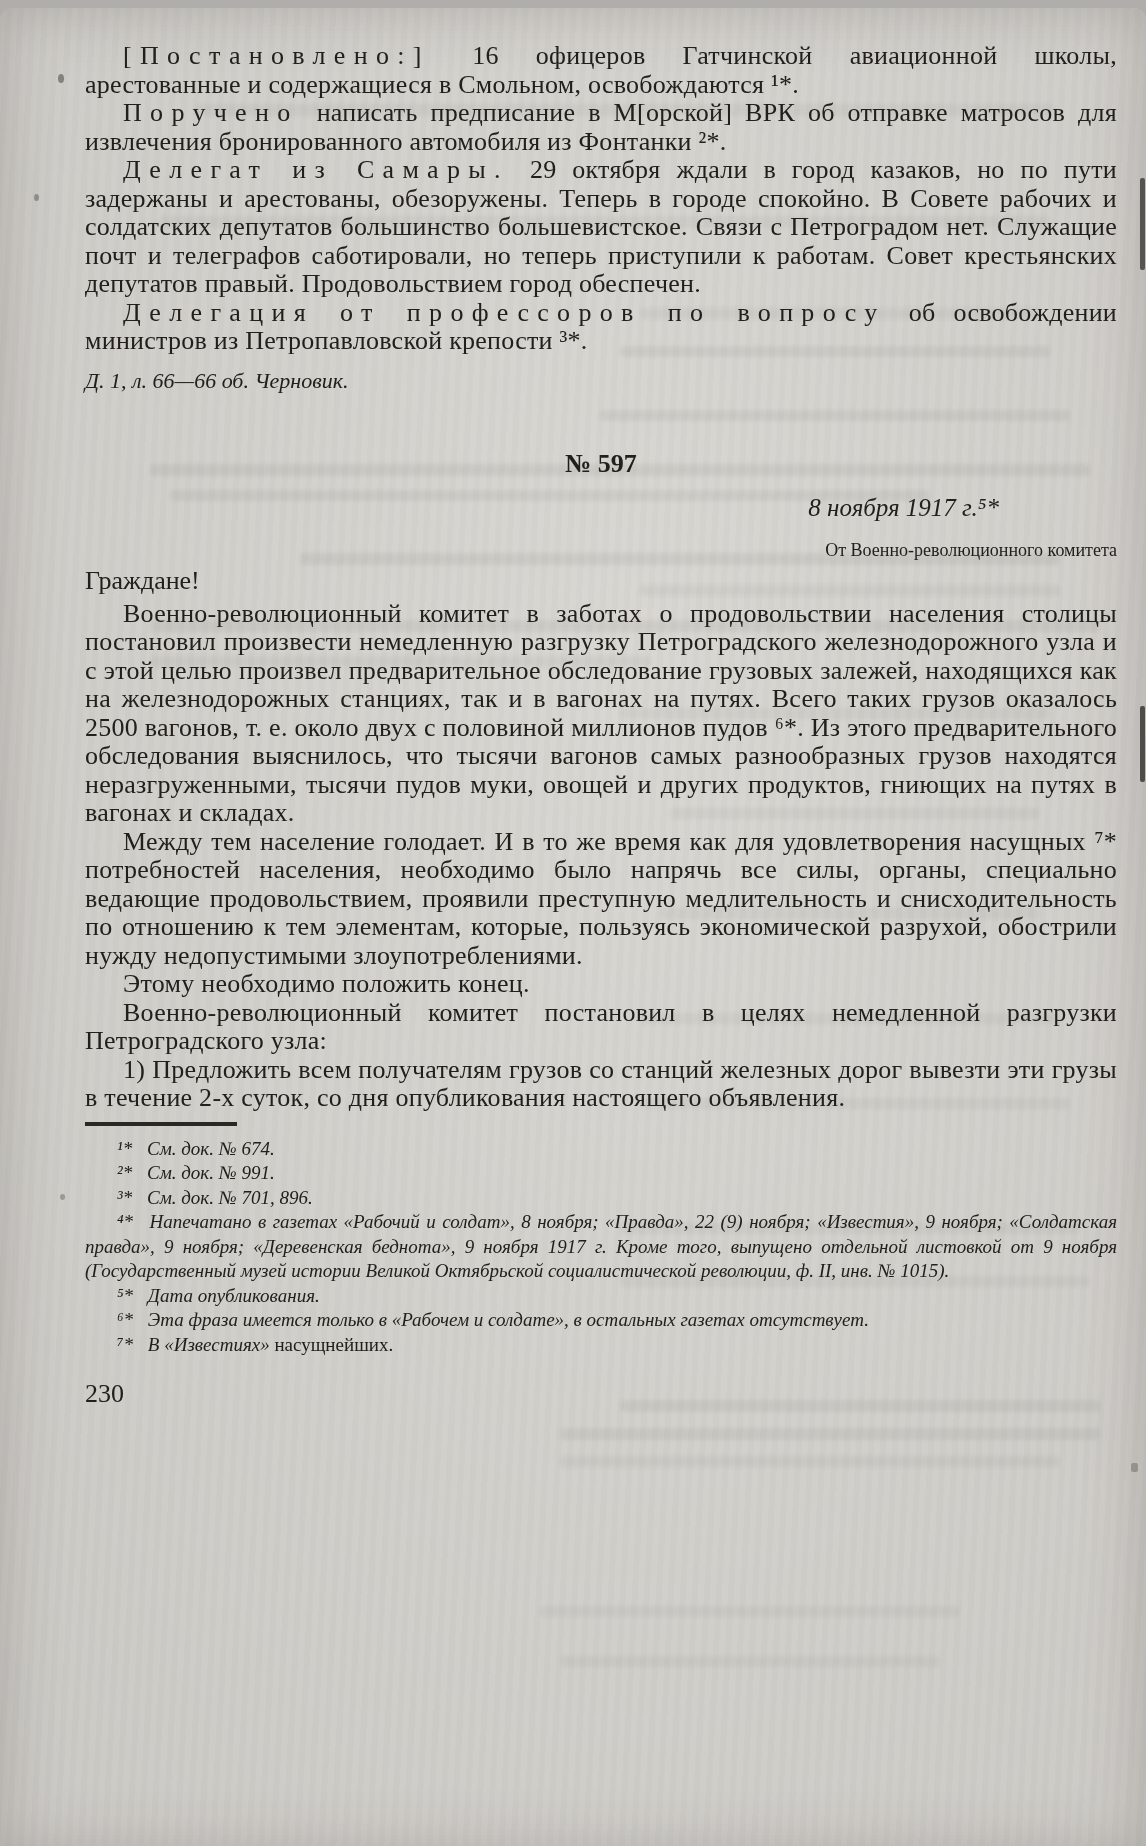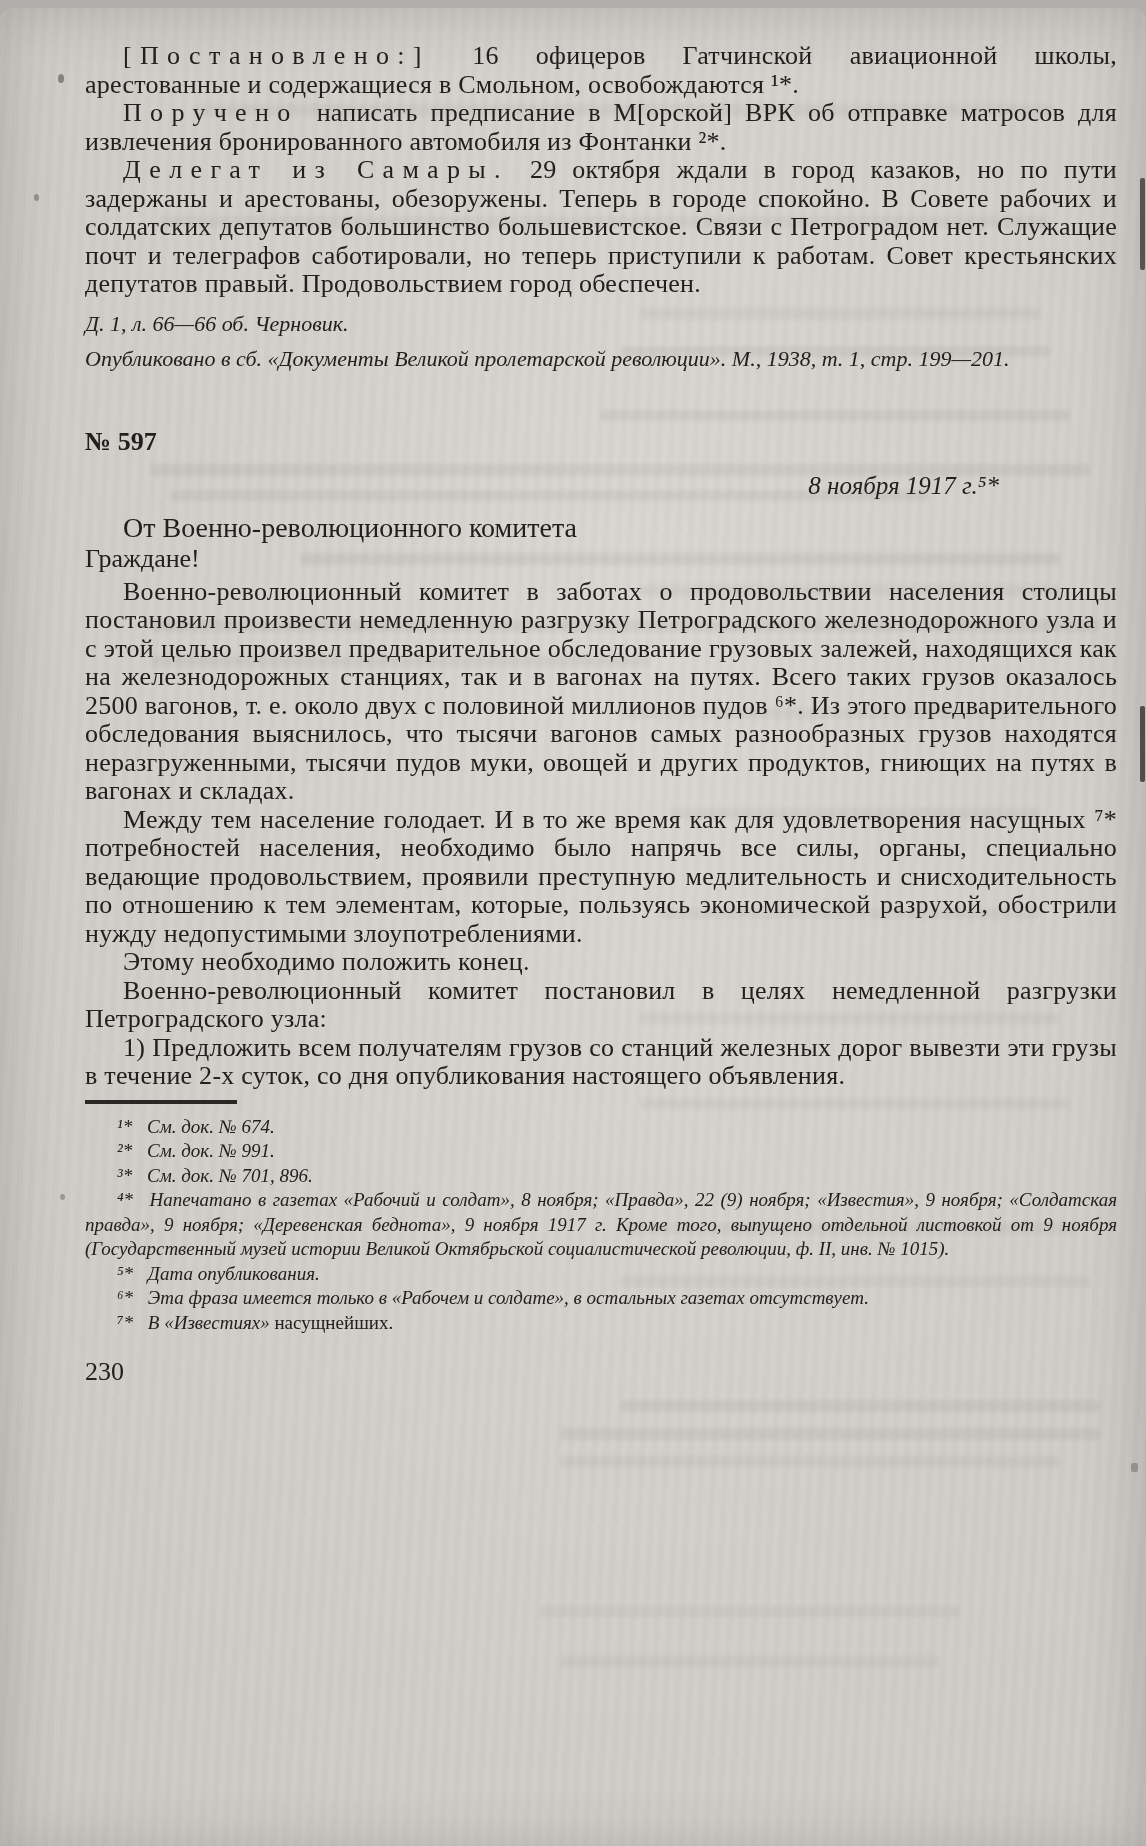--- a/index.html
+++ b/index.html
@@ -24,24 +24,24 @@
     margin:0; text-indent:38px;
     font-size:26px; line-height:28.5px;
     text-align:justify;
     letter-spacing:0.01em;
   }
   .spaced { letter-spacing:0.32em; margin-right:0.2em; }
 
   .archive-ref  { margin:12px 0 0 0; font-size:22px; line-height:25px; font-style:italic; }
   .pub-ref      { margin:10px 0 0 0; font-size:22px; line-height:25px; font-style:italic; text-align:justify; }
 
-  .doc-number   { margin-top:56px; font-size:26px; line-height:30px; font-weight:bold; }
+  .doc-number   { margin-top:56px; font-size:26px; line-height:30px; font-weight:bold;text-align:center; }
   .doc-title    { margin-top:9px;  font-size:26px; line-height:30px; font-style:italic; text-align:center; }
   .doc-date     { margin-top:15px; font-size:25px; line-height:28px; font-style:italic; text-align:right; padding-right:118px; }
-  .doc-from     { margin-top:13px; font-size:28px; line-height:30px; text-indent:38px; }
+  .doc-from     { margin-top:13px; font-size:18px; line-height:30px; text-indent:38px;text-align:right; }
   .doc-salute   { margin-top:1px;  font-size:26px; line-height:30px; text-align:left; }
   .doc-body     { margin-top:4px; }
 
   .footnote-rule {
     margin:9px 0 0 0;
     width:152px; height:0;
     border-top:4px solid #2a2824;
   }
   .footnotes { margin-top:11px; }
   .footnote {
@@ -120,22 +120,25 @@
         <span>16 офицеров Гатчинской авиационной школы, арестованные и содержащиеся в Смольном, освобождаются ¹*.</span>
       </p>
       <p class="para">
         <span class="spaced">Поручено</span>
         <span>написать предписание в М[орской] ВРК об отправке матросов для извлечения бронированного автомобиля из Фонтанки ²*.</span>
       </p>
       <p class="para">
         <span class="spaced">Делегат из Самары.</span>
         <span>29 октября ждали в город казаков, но по пути задержаны и арестованы, обезоружены. Теперь в городе спокойно. В Совете рабочих и солдатских депутатов большинство большевистское. Связи с Петроградом нет. Служащие почт и телеграфов саботировали, но теперь приступили к работам. Совет крестьянских депутатов правый. Продовольствием город обеспечен.</span>
       </p>
+      <p class="para">
+        <span class="spaced">Делегация от профессоров по вопросу</span>
+        <span>об освобождении министров из Петропавловской крепости ³*.</span>
+      </p>
       <p class="archive-ref">Д. 1, л. 66—66 об. Черновик.</p>
-      <p class="pub-ref">Опубликовано в сб. «Документы Великой пролетарской революции». М., 1938, т. 1, стр. 199—201.</p>
     </section>
 
     <section>
       <div class="doc-number">№ 597</div>
       <div class="doc-date">8 ноября 1917 г.⁵*</div>
       <div class="doc-from">От Военно-революционного комитета</div>
       <div class="doc-salute">Граждане!</div>
       <div class="doc-body">
         <p class="para">Военно-революционный комитет в заботах о продовольствии населения столицы постановил произвести немедленную разгрузку Петроградского железнодорожного узла и с этой целью произвел предварительное обследование грузовых залежей, находящихся как на железнодорожных станциях, так и в вагонах на путях. Всего таких грузов оказалось 2500 вагонов, т. е. около двух с половиной миллионов пудов ⁶*. Из этого предварительного обследования выяснилось, что тысячи вагонов самых разнообразных грузов находятся неразгруженными, тысячи пудов муки, овощей и других продуктов, гниющих на путях в вагонах и складах.</p>
         <p class="para">Между тем население голодает. И в то же время как для удовлетворения насущных ⁷* потребностей населения, необходимо было напрячь все силы, органы, специально ведающие продовольствием, проявили преступную медлительность и снисходительность по отношению к тем элементам, которые, пользуясь экономической разрухой, обострили нужду недопустимыми злоупотреблениями.</p>

